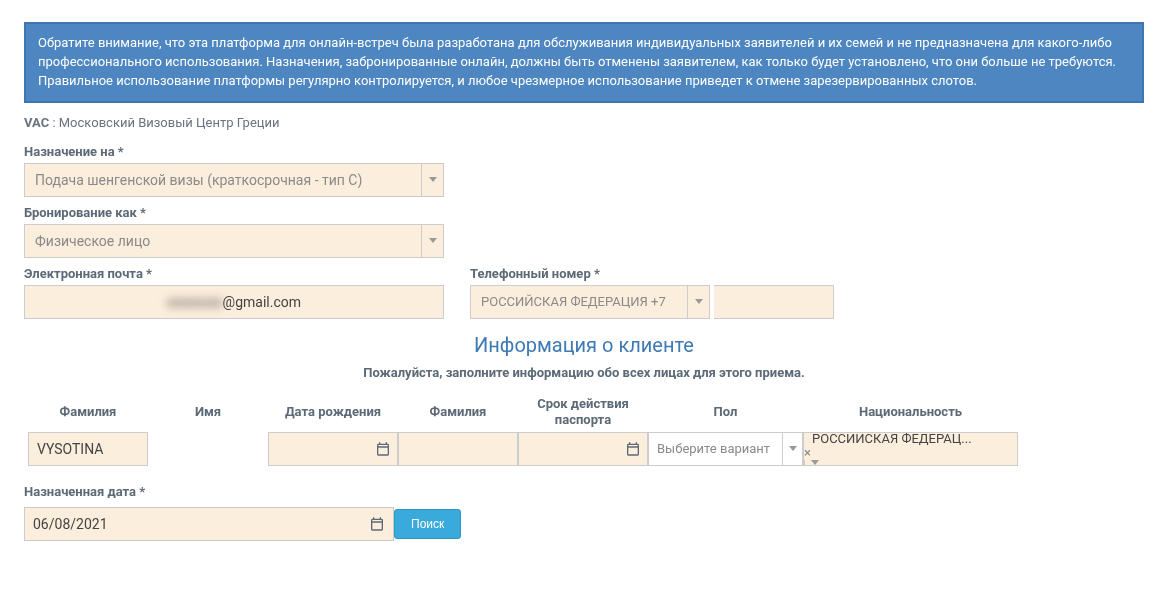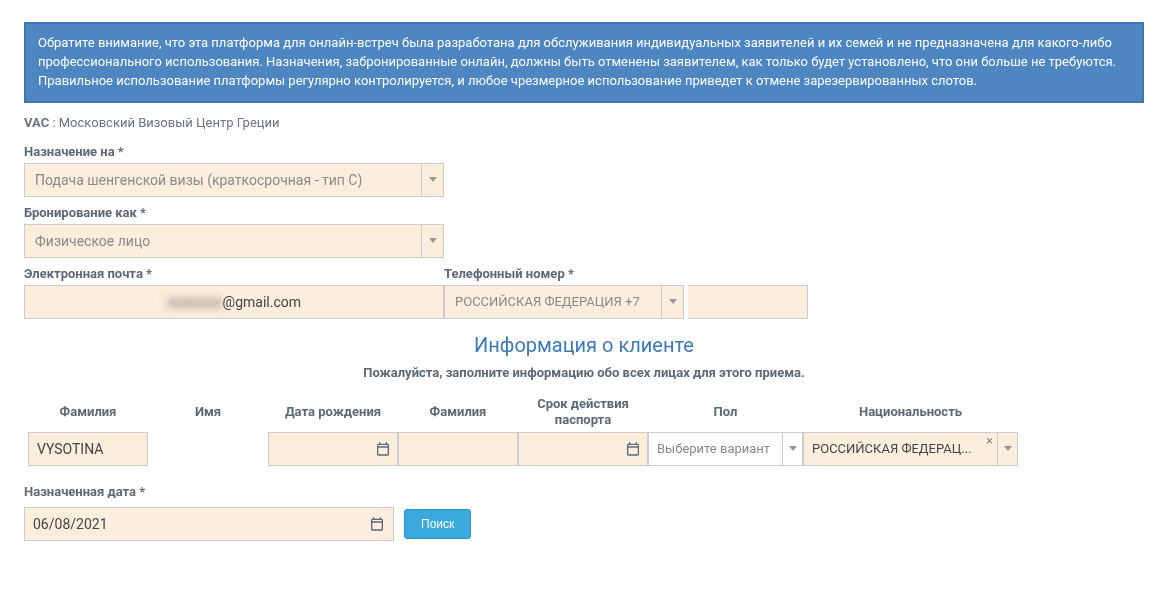--- a/index.html
+++ b/index.html
@@ -55,21 +55,21 @@
     align-items: center;
     justify-content: center;
     background: #fceedd;
   }
   .caret {
     width: 0; height: 0;
     border-left: 4px solid transparent;
     border-right: 4px solid transparent;
     border-top: 5px solid #999;
   }
-  .two-cols { display: flex; gap: 0; }
+  .two-cols { display: flex; gap: 26px; }
   .two-cols > div { flex: 0 0 auto; }
   .text-input {
     width: 420px;
     border: 1px solid #ccc;
     background: #fceedd;
     padding: 8px 10px;
     font-size: 14px;
     color: #444;
     display: flex;
     align-items: center;
@@ -142,21 +142,21 @@
     align-items: center;
     justify-content: center;
   }
   .cal-svg { width: 16px; height: 16px; fill: #5c6976; }
   .col-dropdown {
     display: flex;
     border: 1px solid #ccc;
     background: #fff;
     height: 34px;
   }
-  .col-dropdown.highlight { background: #fceedd; }
+  .col-dropdown.highlight { background: #fceedd; flex-direction: column; }
   .col-dropdown .dd-text {
     flex: 1;
     padding: 0 8px;
     display: flex;
     align-items: center;
     font-size: 13px;
     color: #8a8a8a;
     white-space: nowrap;
     overflow: hidden;
   }
@@ -168,21 +168,20 @@
     justify-content: center;
   }
   .clear-x {
     font-size: 13px;
     color: #888;
     margin-right: 4px;
     cursor: pointer;
   }
   .date-search-row {
     display: flex;
-    gap: 10px;
     align-items: center;
     margin-top: 8px;
   }
   .date-input {
     width: 370px;
     border: 1px solid #ccc;
     background: #fceedd;
     height: 34px;
     padding: 0 8px;
     display: flex;

